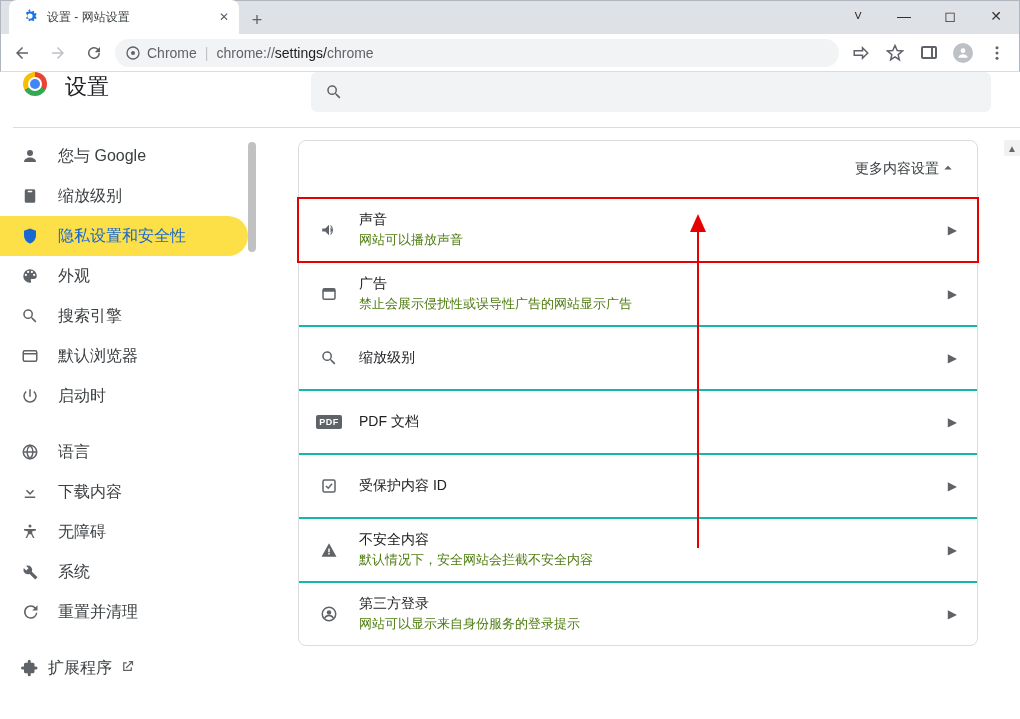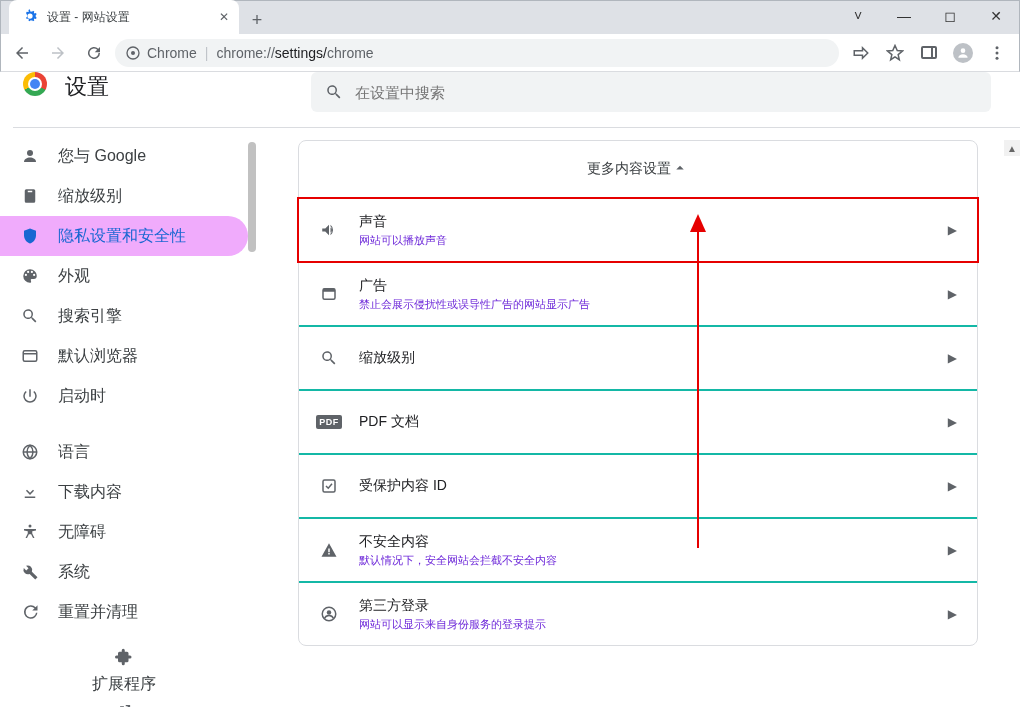--- a/index.html
+++ b/index.html
@@ -40,37 +40,37 @@
   .settings-header h1 { font-size: 22px; font-weight: 400; color: #202124; }
   .settings-search { flex:0 0 680px; margin-left: 184px; height: 40px; background:#f1f3f4; border-radius:6px; display:flex;align-items:center;padding:0 14px;gap:12px;color:#5f6368;font-size:15px;}
   .settings-search input{border:none;background:transparent;outline:none;flex:1;font-size:15px;color:#202124;}
 
   
   .main { display:flex; height: calc(719px - 46px - 38px - 56px); }
   .sidebar { width: 256px; padding: 8px 8px 8px 0; overflow-y:auto; }
   .sb-scroll { position:absolute; left:248px; top:142px; width:8px; height:560px; }
   .sb-scroll-thumb{ position:absolute; top:0; width:8px; height:110px; background:#c1c1c1; border-radius:4px;}
   .sidebar-item { display:flex; align-items:center; height:40px; padding:0 20px; gap:18px; font-size:16px; color:#3c4043; border-radius: 0 20px 20px 0; cursor:pointer;}
-  .sidebar-item.selected { background:#f0abfc; color:#1967d2; }
+  .sidebar-item.selected { background:#fde047; color:#1967d2; }
   .sidebar-item.selected .sb-ico{ color:#1967d2;}
   .sb-ico { width:20px; display:flex;align-items:center;justify-content:center;color:#5f6368;font-size:16px;}
   .sb-gap { height: 16px; }
-  .sb-ext { display:flex; align-items:center; gap:8px;flex-direction:column;}
+  .sb-ext { display:flex; align-items:center; gap:8px;}
   .ext-open{font-size:13px;color:#5f6368;}
 
   .content { flex:1; overflow-y:auto; position:relative; padding: 0 24px 24px 24px;}
   .card { background:#fff; border:1px solid #dadce0; border-radius:8px; max-width: 680px; margin: 0 auto; }
-  .section-head { height: 56px; display:flex; align-items:center; justify-content:center; padding: 0 20px; font-size:14px; color:#3c4043; cursor:pointer; }
+  .section-head { height: 56px; display:flex; align-items:center; justify-content:flex-end; padding: 0 20px; font-size:14px; color:#3c4043; cursor:pointer; }
   .section-head .chev{ color:#5f6368;}
   .row { display:flex; align-items:center; min-height:64px; padding: 10px 20px; gap: 20px; cursor:pointer; border-top:2px solid #14b8a6;}
   .row:first-of-type{}
   .row .r-ico{ width:20px; color:#5f6368; display:flex;align-items:center;justify-content:center;font-size:16px;}
   .row .r-text{ flex:1; }
   .row .r-text .t1{ font-size:14px; color:#202124; }
-  .row .r-text .t2{ font-size:11px; color:#6d28d9; margin-top:2px;}
+  .row .r-text .t2{ font-size:13px; color:#4d7c0f; margin-top:2px;}
   .row .r-arr{ color:#5f6368; font-size:12px;}
   .row.single .r-text{ display:flex; align-items:center;}
   .highlight-box{ border:2px solid #e60000; position:absolute; pointer-events:none;}
   .red-arrow{ position:absolute; pointer-events:none;}
   .right-scroll{position:absolute;right:0;top:140px;bottom:0;width:16px;}
   .right-scroll .arrow-up{position:absolute;top:0;left:0;right:0;height:16px;display:flex;align-items:center;justify-content:center;color:#666;font-size:10px;background:#f1f1f1;}
   svg.icon{width:18px;height:18px;fill:currentColor;}
   .pdf-badge{background:#5f6368;color:#fff;font-size:9px;font-weight:700;padding:2px 3px;border-radius:2px;letter-spacing:0.5px;}
 </style>
 </head>
@@ -158,21 +158,20 @@
   </div>
 </div>
 
 <div class="settings-header">
   <div class="clogo"></div>
   <h1>设置</h1>
   <div class="settings-search">
     <svg class="icon" viewBox="0 0 24 24">
         <path d="M15.5 14h-.8l-.3-.3a6.5 6.5 0 1 0-.7.7l.3.3v.8l5 5 1.5-1.5zm-6 0a4.5 4.5 0 1 1 4.5-4.5A4.5 4.5 0 0 1 9.5 14z"></path>
       </svg>
-    <input type="text" placeholder="在设置中搜索" style="">
   </div>
 </div>
 
 <div class="main">
   <div class="sidebar">
     <div class="sidebar-item">
       <span class="sb-ico">
           <svg class="icon" viewBox="0 0 24 24">
             <circle cx="12" cy="8" r="4"></circle>
             <path d="M4 20c0-4 4-6 8-6s8 2 8 6z"></path>

